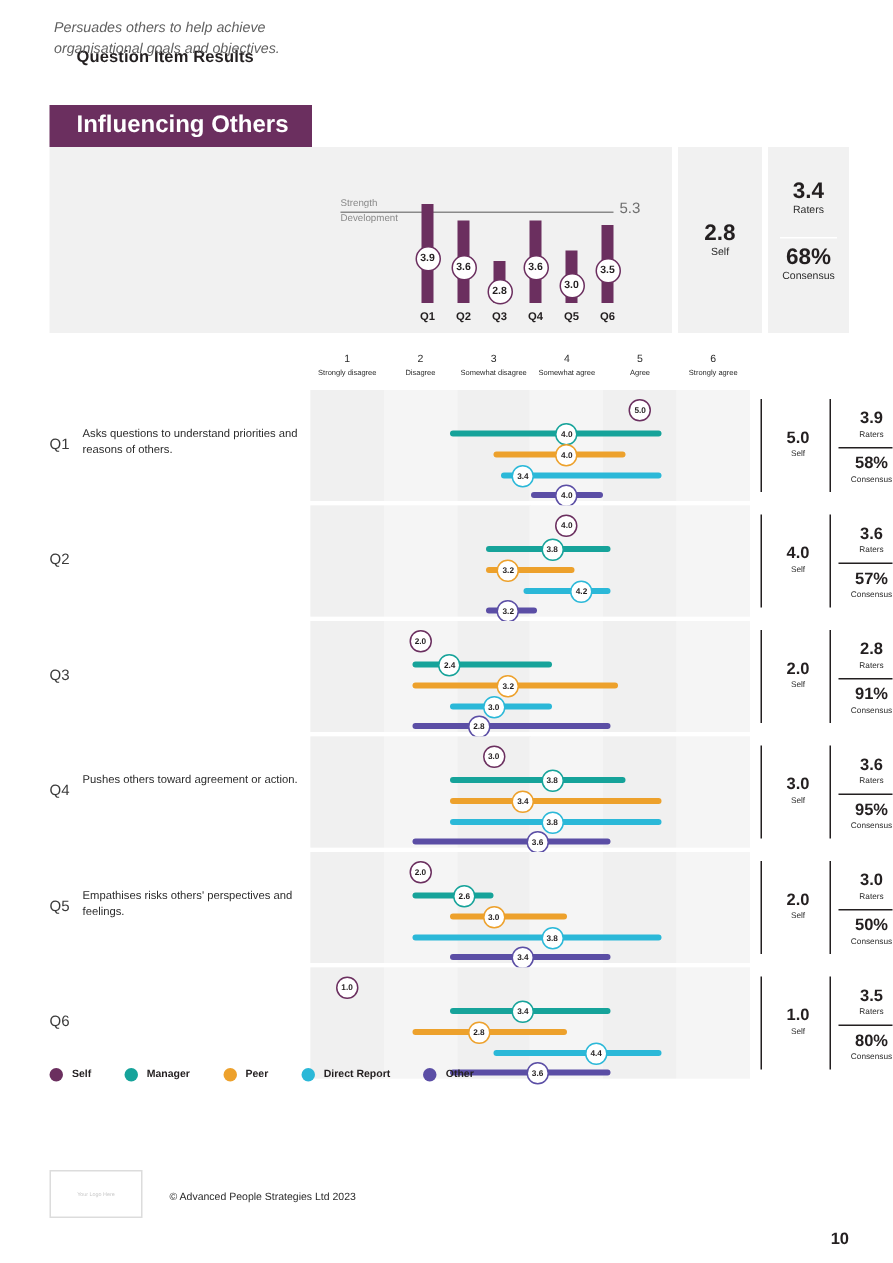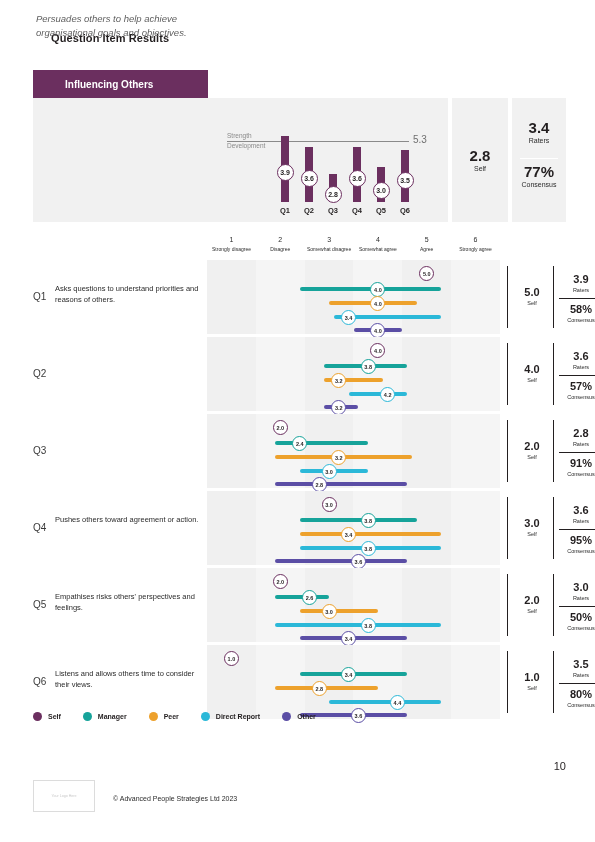--- a/index.html
+++ b/index.html
@@ -25,23 +25,23 @@
   
   .banner {
     position: absolute;
     left: 33px; top: 70px;
     width: 175px; height: 28px;
     background: #6b2f5f;
     display: flex; align-items: center;
   }
   .banner-label {
     color: #ffffff;
-    font-size: 10px;
+    font-size: 16px;
     font-weight: bold;
-    padding-left: 32px;
+    padding-left: 18px;
   }
   .banner-notch {
     position: absolute;
     left: 120px; top: 98px;
     width: 0; height: 0;
     border-left: 9px solid transparent;
     border-right: 9px solid transparent;
     border-top: 9px solid #6b2f5f;
   }
 
@@ -199,21 +199,21 @@
 
   
   .logo-box {
     position: absolute; left: 33px; top: 780px;
     width: 62px; height: 32px;
     border: 1px solid #dcdcdc;
     display: flex; align-items: center; justify-content: center;
   }
   .logo-txt { font-size: 3.6px; color: #c9c9c9; }
   .copyright { position: absolute; left: 113px; top: 795px; font-size: 7px; color: #2b2b2b; }
-  .page-num { position: absolute; right: 29px; top: 760px; font-size: 11px; font-weight: normal; }
+  .page-num { position: absolute; right: 29px; top: 820px; font-size: 11px; font-weight: bold; }
 </style>
 </head>
 <body>
 
 <div class="page-title">Question Item Results</div>
 
 <div class="banner">
   <span class="banner-label">Influencing Others</span>
 </div>
 <div class="banner-notch"></div>
@@ -226,21 +226,21 @@
       <div class="sub-num">Self</div>
     </div>
   </div>
   <div class="strip-panel panel-rater">
     <div class="rater-block">
       <div class="big-num big-num-lg">3.4</div>
       <div class="sub-num">Raters</div>
     </div>
     <div class="rater-sep"></div>
     <div class="cons-block">
-      <div class="big-num big-num-lg">77%</div>
+      <div class="big-num big-num-lg">68%</div>
       <div class="sub-num">Consensus</div>
     </div>
   </div>
 </div>
 
 <div class="desc-text">Persuades others to help achieve organisational goals and objectives.</div>
 
 <div class="axis-labels">
   <div>Strength</div>
   <div>Development</div>
@@ -488,21 +488,20 @@
     <div class="qrow" style="top: 645px; height: 74px;">
       <div class="q-plot">
         <div class="band band-a" style="left: 0px;"></div>
         <div class="band band-b" style="left: 48.8px;"></div>
         <div class="band band-a" style="left: 97.6px;"></div>
         <div class="band band-b" style="left: 146.4px;"></div>
         <div class="band band-a" style="left: 195.2px;"></div>
         <div class="band band-b" style="left: 244px;"></div>
       </div>
       <div class="q-code" style="top: 31px;">Q6</div>
-      <div class="q-text" style="top: 24px;">Listens and allows others time to consider their views.</div>
       <div class="bub" style="border-color: rgb(107, 47, 95); left: 190.917px; top: 6px;">1.0</div>
       <div class="bar" style="background: rgb(22, 163, 154); left: 266.783px; width: 107.433px; top: 27px;"></div>
       <div class="bub" style="border-color: rgb(22, 163, 154); left: 308.117px; top: 22px;">3.4</div>
       <div class="bar" style="background: rgb(237, 161, 44); left: 242.367px; width: 102.55px; top: 41px;"></div>
       <div class="bub" style="border-color: rgb(237, 161, 44); left: 278.817px; top: 36px;">2.8</div>
       <div class="bar" style="background: rgb(43, 184, 216); left: 296.083px; width: 112.317px; top: 55px;"></div>
       <div class="bub" style="border-color: rgb(43, 184, 216); left: 356.95px; top: 50px;">4.4</div>
       <div class="bar" style="background: rgb(91, 78, 165); left: 266.783px; width: 107.433px; top: 68px;"></div>
       <div class="bub" style="border-color: rgb(91, 78, 165); left: 317.883px; top: 63px;">3.6</div>
       <div class="q-summary">

